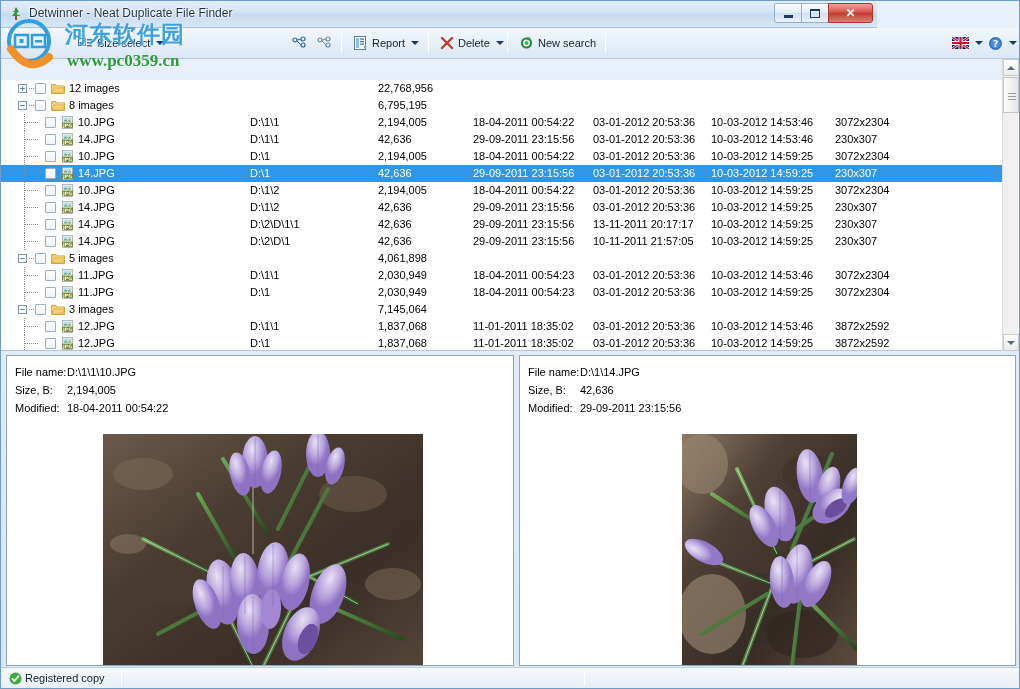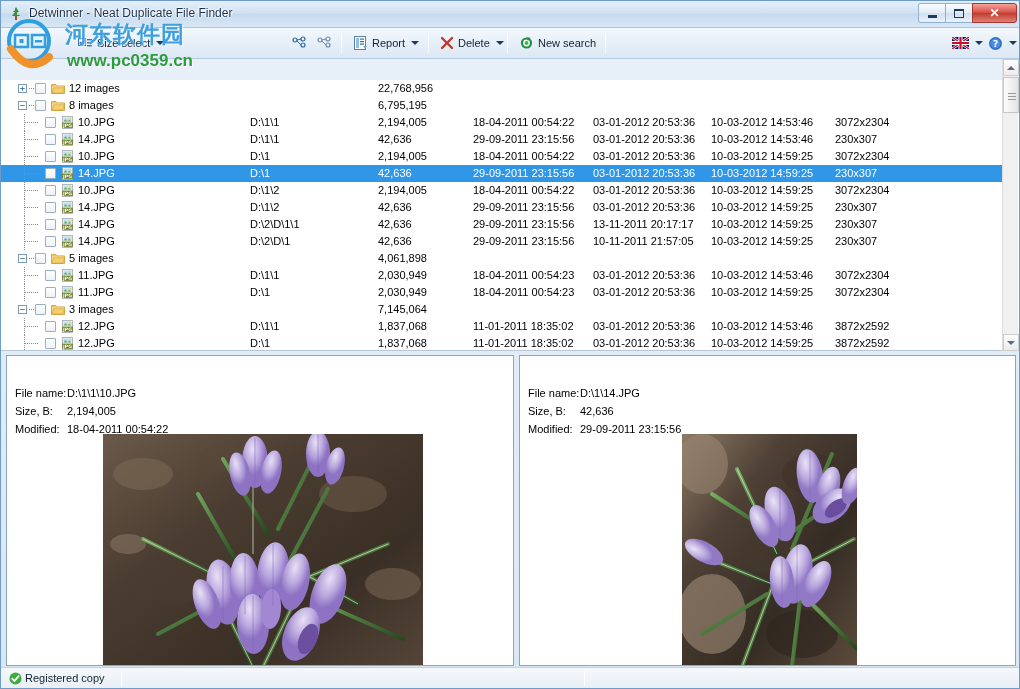--- a/index.html
+++ b/index.html
@@ -16,21 +16,21 @@
   #app {
     position: relative;
     width: 1020px; height: 689px;
     background: linear-gradient(180deg,#e9f1fa 0%, #d9e7f5 100%);
     border: 1px solid #6f9bc8;
     overflow: hidden;
   }
 
   
   #titlebar {
-    position: absolute; left:0; top:0; width:1020px; height:27px;
+    position: absolute; left:0; top:0; width:876px; height:27px;
     background: linear-gradient(180deg,#e3eefa 0%, #d2e2f2 45%, #c6daee 50%, #d8e7f6 100%);
     border-bottom: 1px solid #a8c4e0;
   }
   #title-icon {
     position:absolute; left:7px; top:5px; width:16px; height:16px;
   }
   #title-text {
     position:absolute; left:28px; top:5px;
     font-size:12px; color:#18314f;
     text-shadow: 0 0 3px #fff, 0 0 3px #fff, 0 0 2px #fff;
@@ -84,21 +84,21 @@
   }
   #wm-cn {
     position:absolute; left:64px; top:0px;
     font-family:"DejaVu Sans", sans-serif;
     font-size:23px; font-weight:bold; color:#3fa0e0;
     letter-spacing:1px;
     text-shadow: 1px 1px 0 rgba(255,255,255,0.55);
   }
   #wm-url {
     position:absolute; left:66px; top:32px;
-    font-family:Liberation Sans, sans-serif;
+    font-family:Liberation Serif, serif;
     font-size:17px; font-weight:bold; color:#2e9b3c;
     letter-spacing:0px;
     text-shadow: 1px 1px 0 rgba(255,255,255,0.6);
   }
 
   
   #colheader {
     position:absolute; left:0; top:58px; width:1020px; height:21px;
     background: linear-gradient(180deg,#ffffff 0%, #f6f9fc 50%, #eef3f8 100%);
     border-bottom:1px solid #c9d6e3;
@@ -178,21 +178,21 @@
 
   
   #panes { position:absolute; left:0; top:352px; width:1020px; height:315px; }
   .pane {
     position:absolute; top:2px; height:311px;
     background:#ffffff; border:1px solid #8aa5bd;
     overflow:hidden;
   }
   #pane-left  { left:5px;   width:508px; }
   #pane-right { left:518px; width:497px; }
-  .meta { position:absolute; font-size:11px; color:#000; white-space:nowrap;margin-top:21px;}
+  .meta { position:absolute; font-size:11px; color:#000; white-space:nowrap;}
   .meta-lbl { left:8px; }
   .meta-val { left:60px; }
 
   .thumb { position:absolute; overflow:hidden; }
 
   
   #status {
     position:absolute; left:0; bottom:0; width:1020px; height:21px;
     background: linear-gradient(180deg,#f5f8fb 0%, #e9eff6 100%);
     border-top:1px solid #c3d2e0;

